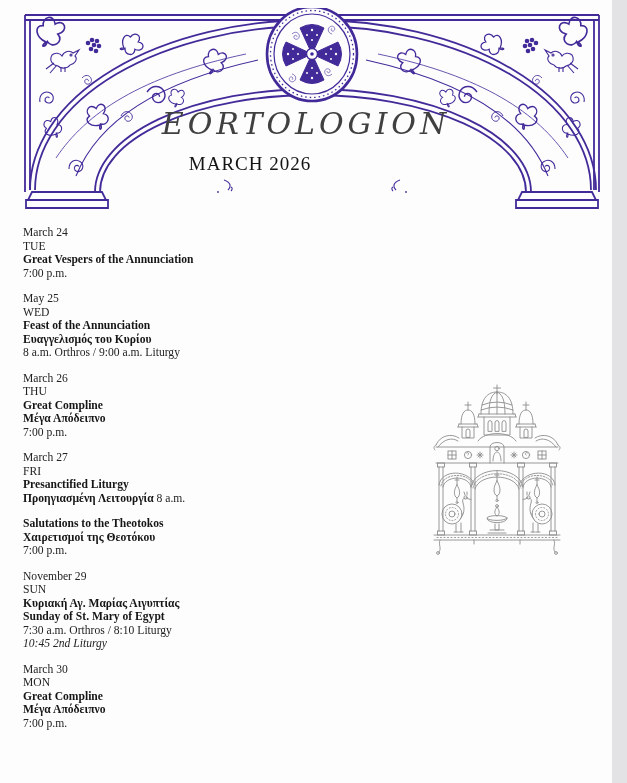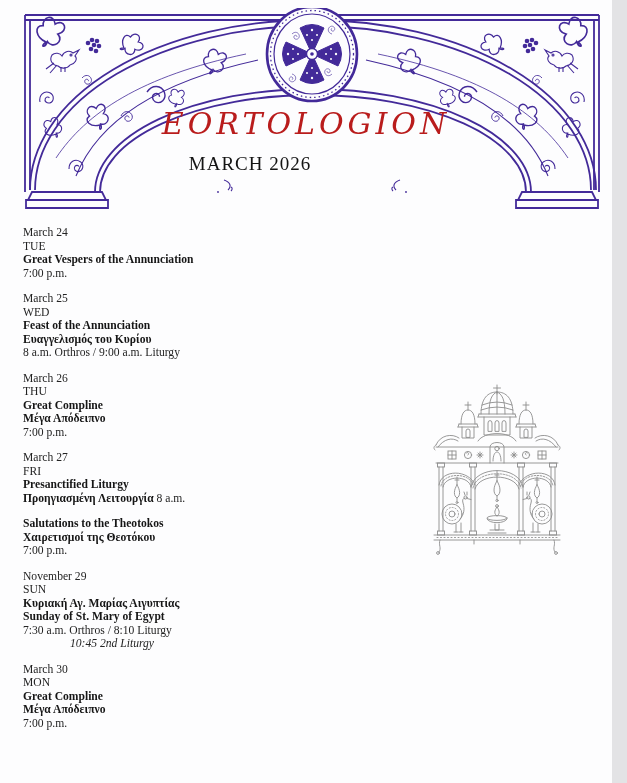--- a/index.html
+++ b/index.html
@@ -9,32 +9,32 @@
     font-family:"Liberation Serif", serif; color:#232323;
   }
   .scroll-gutter {
     position:absolute; right:0; top:0; width:15px; height:783px;
     background:#e3e3e5;
   }
   .arch { position:absolute; left:16px; top:8px; }
   .title {
     position:absolute; top:106px; left:0; width:612px; text-align:center;
     font-family:"DejaVu Serif", serif; font-style:italic;
-    font-size:30px; letter-spacing:4px; color:#b91c1c;
+    font-size:30px; letter-spacing:4px; color:#404040;
   }
   .subtitle {
     position:absolute; top:153px; left:0; width:500px; text-align:center;
     font-size:19px; letter-spacing:1px; color:#141414;
   }
   .calendar { position:absolute; top:226px; left:23px; width:400px; }
   .entry { display:flex; margin-bottom:12px;flex-direction:column; }
   .datecol { width:70px; flex:none; }
   .date, .day, .line { font-size:11.6px; line-height:13.5px; }
   .bold { font-weight:bold; color:#161616; }
-  .italic { font-style:italic;margin-left:47px; }
+  .italic { font-style:italic; }
   .church { position:absolute; left:428px; top:383px; }
 </style>
 </head>
 <body>
 
 <div class="page">
 
   <svg class="arch" width="592" height="208" viewBox="0 0 592 208" aria-hidden="true">
     <defs>
       <g id="curl">
@@ -159,21 +159,21 @@
         <div class="day">TUE</div>
       </div>
       <div>
         <div class="line bold">Great Vespers of the Annunciation</div>
         <div class="line">7:00 p.m.</div>
       </div>
     </section>
 
     <section class="entry">
       <div class="datecol">
-        <div class="date">March 25</div>
+        <div class="date">May 25</div>
         <div class="day">WED</div>
       </div>
       <div>
         <div class="line bold">Feast of the Annunciation</div>
         <div class="line bold">Ευαγγελισμός του Κυρίου</div>
         <div class="line">8 a.m. Orthros / 9:00 a.m. Liturgy</div>
       </div>
     </section>
 
     <section class="entry">

